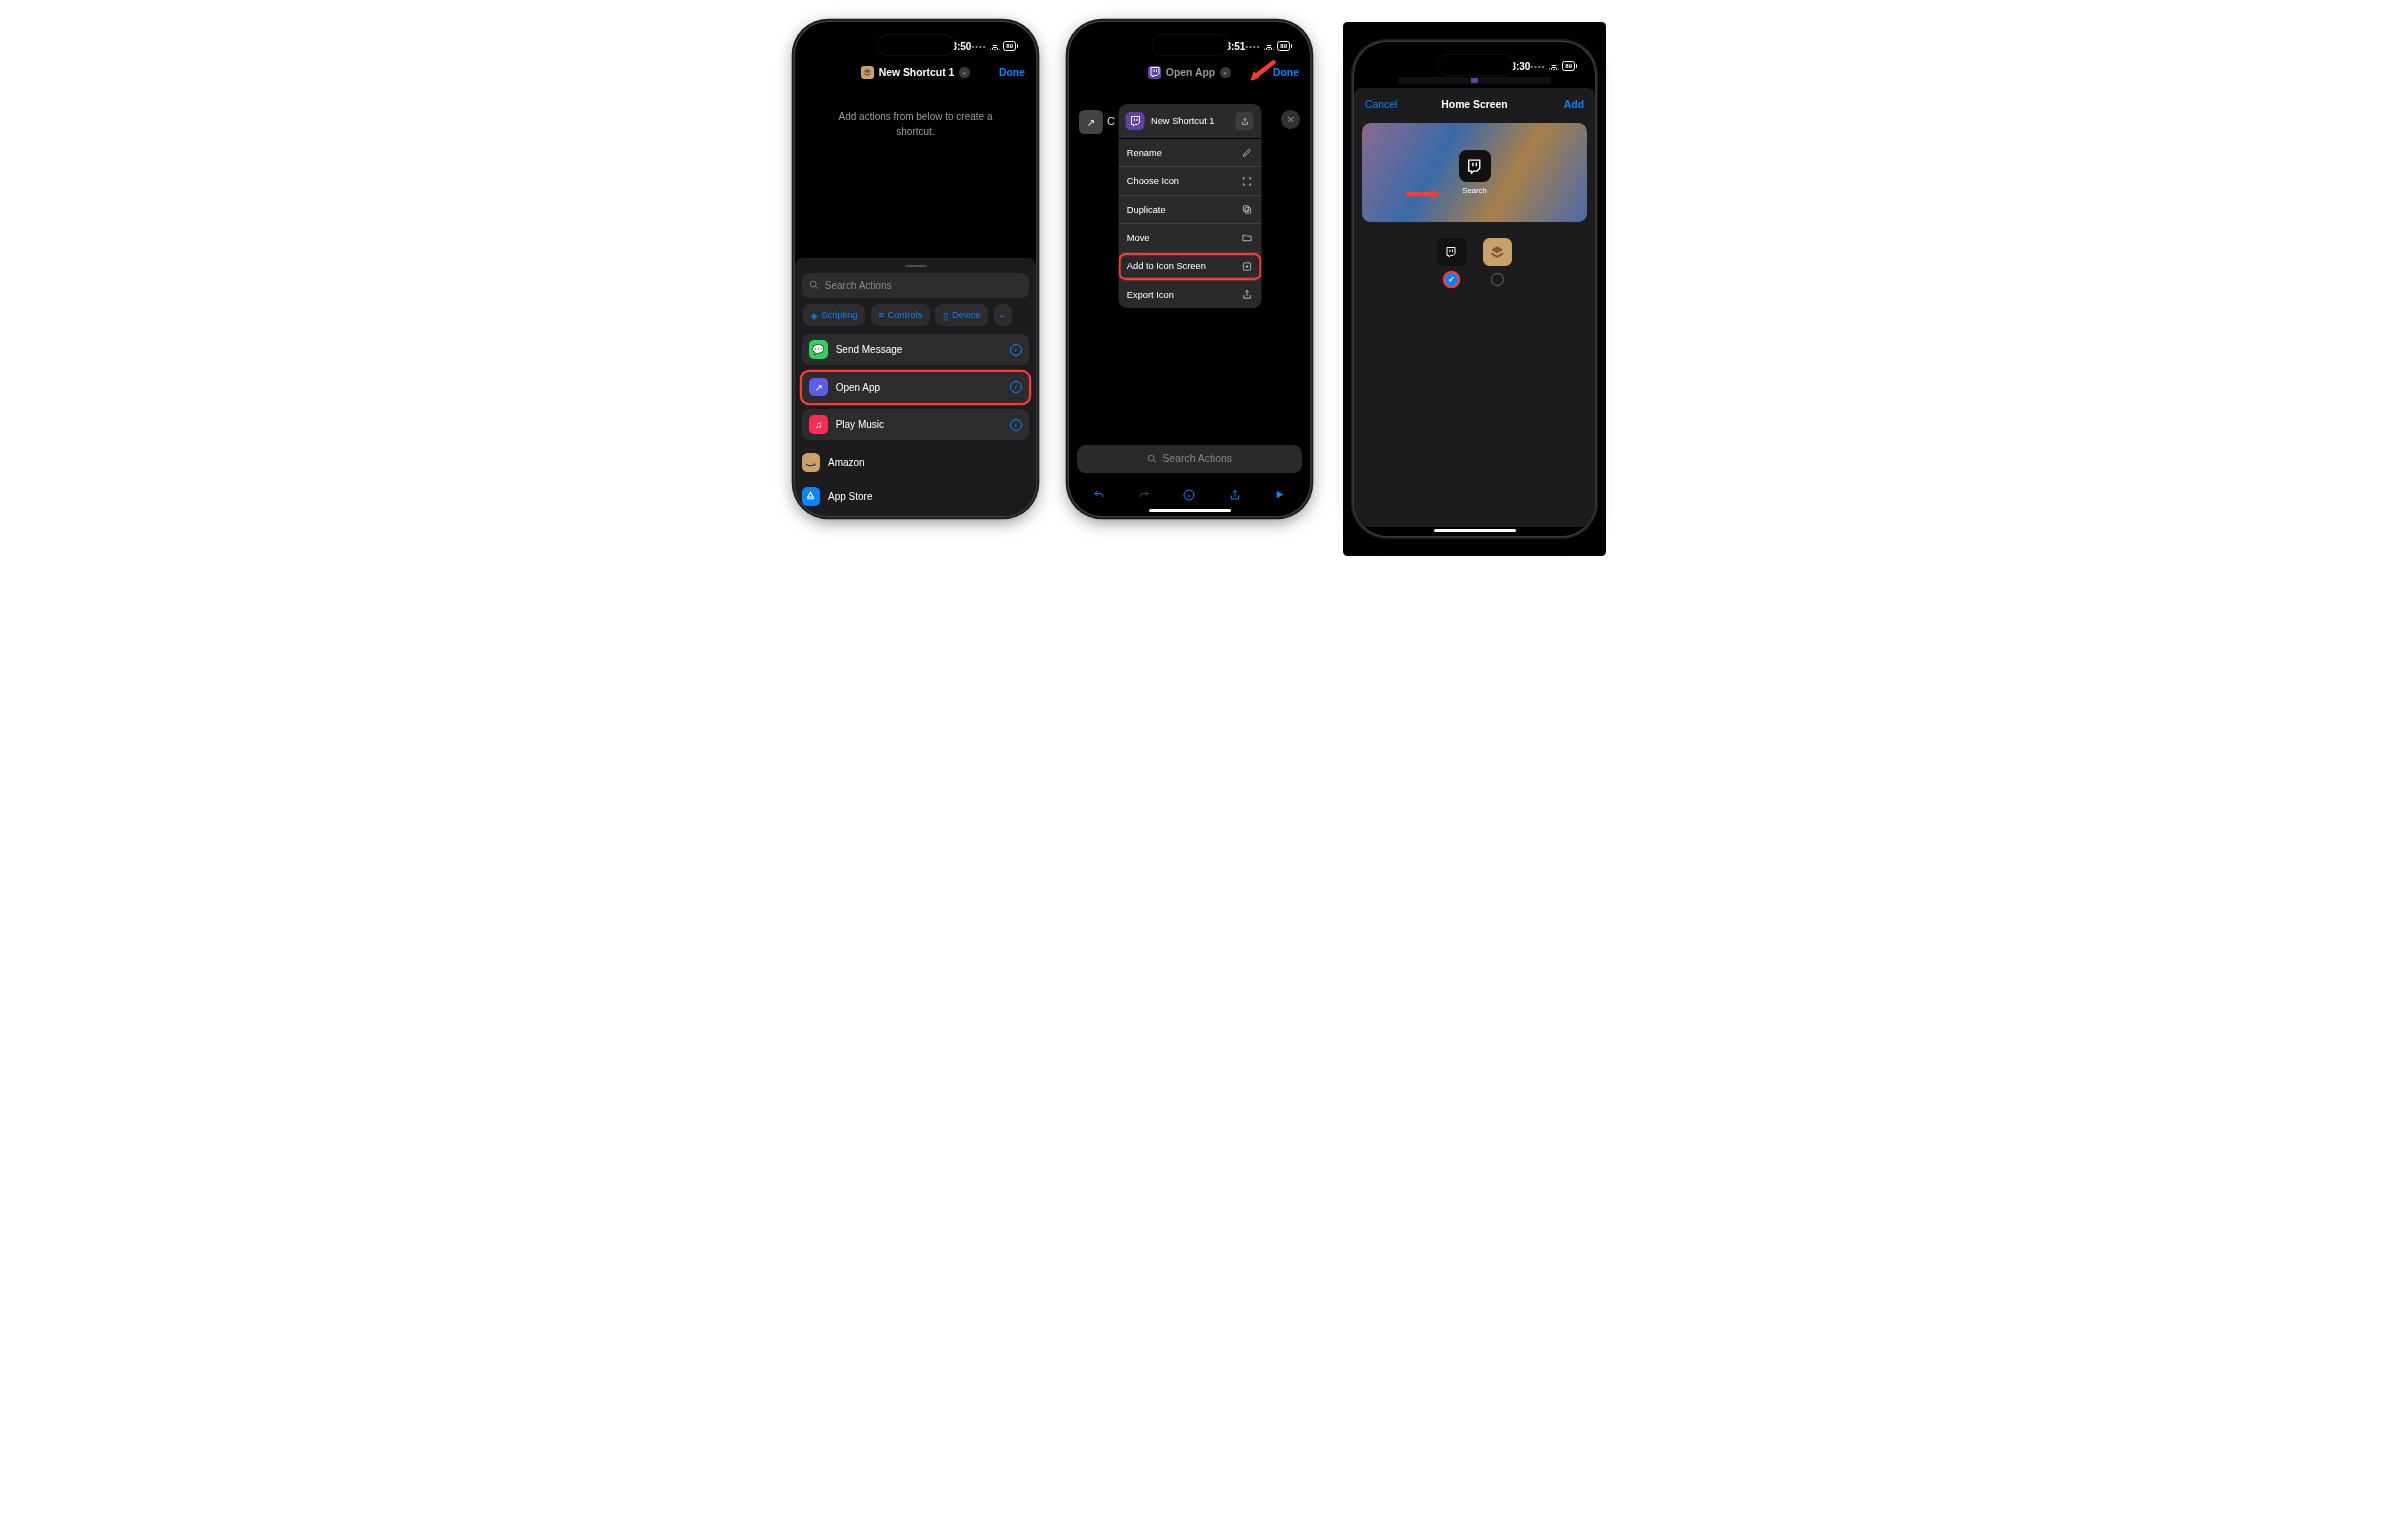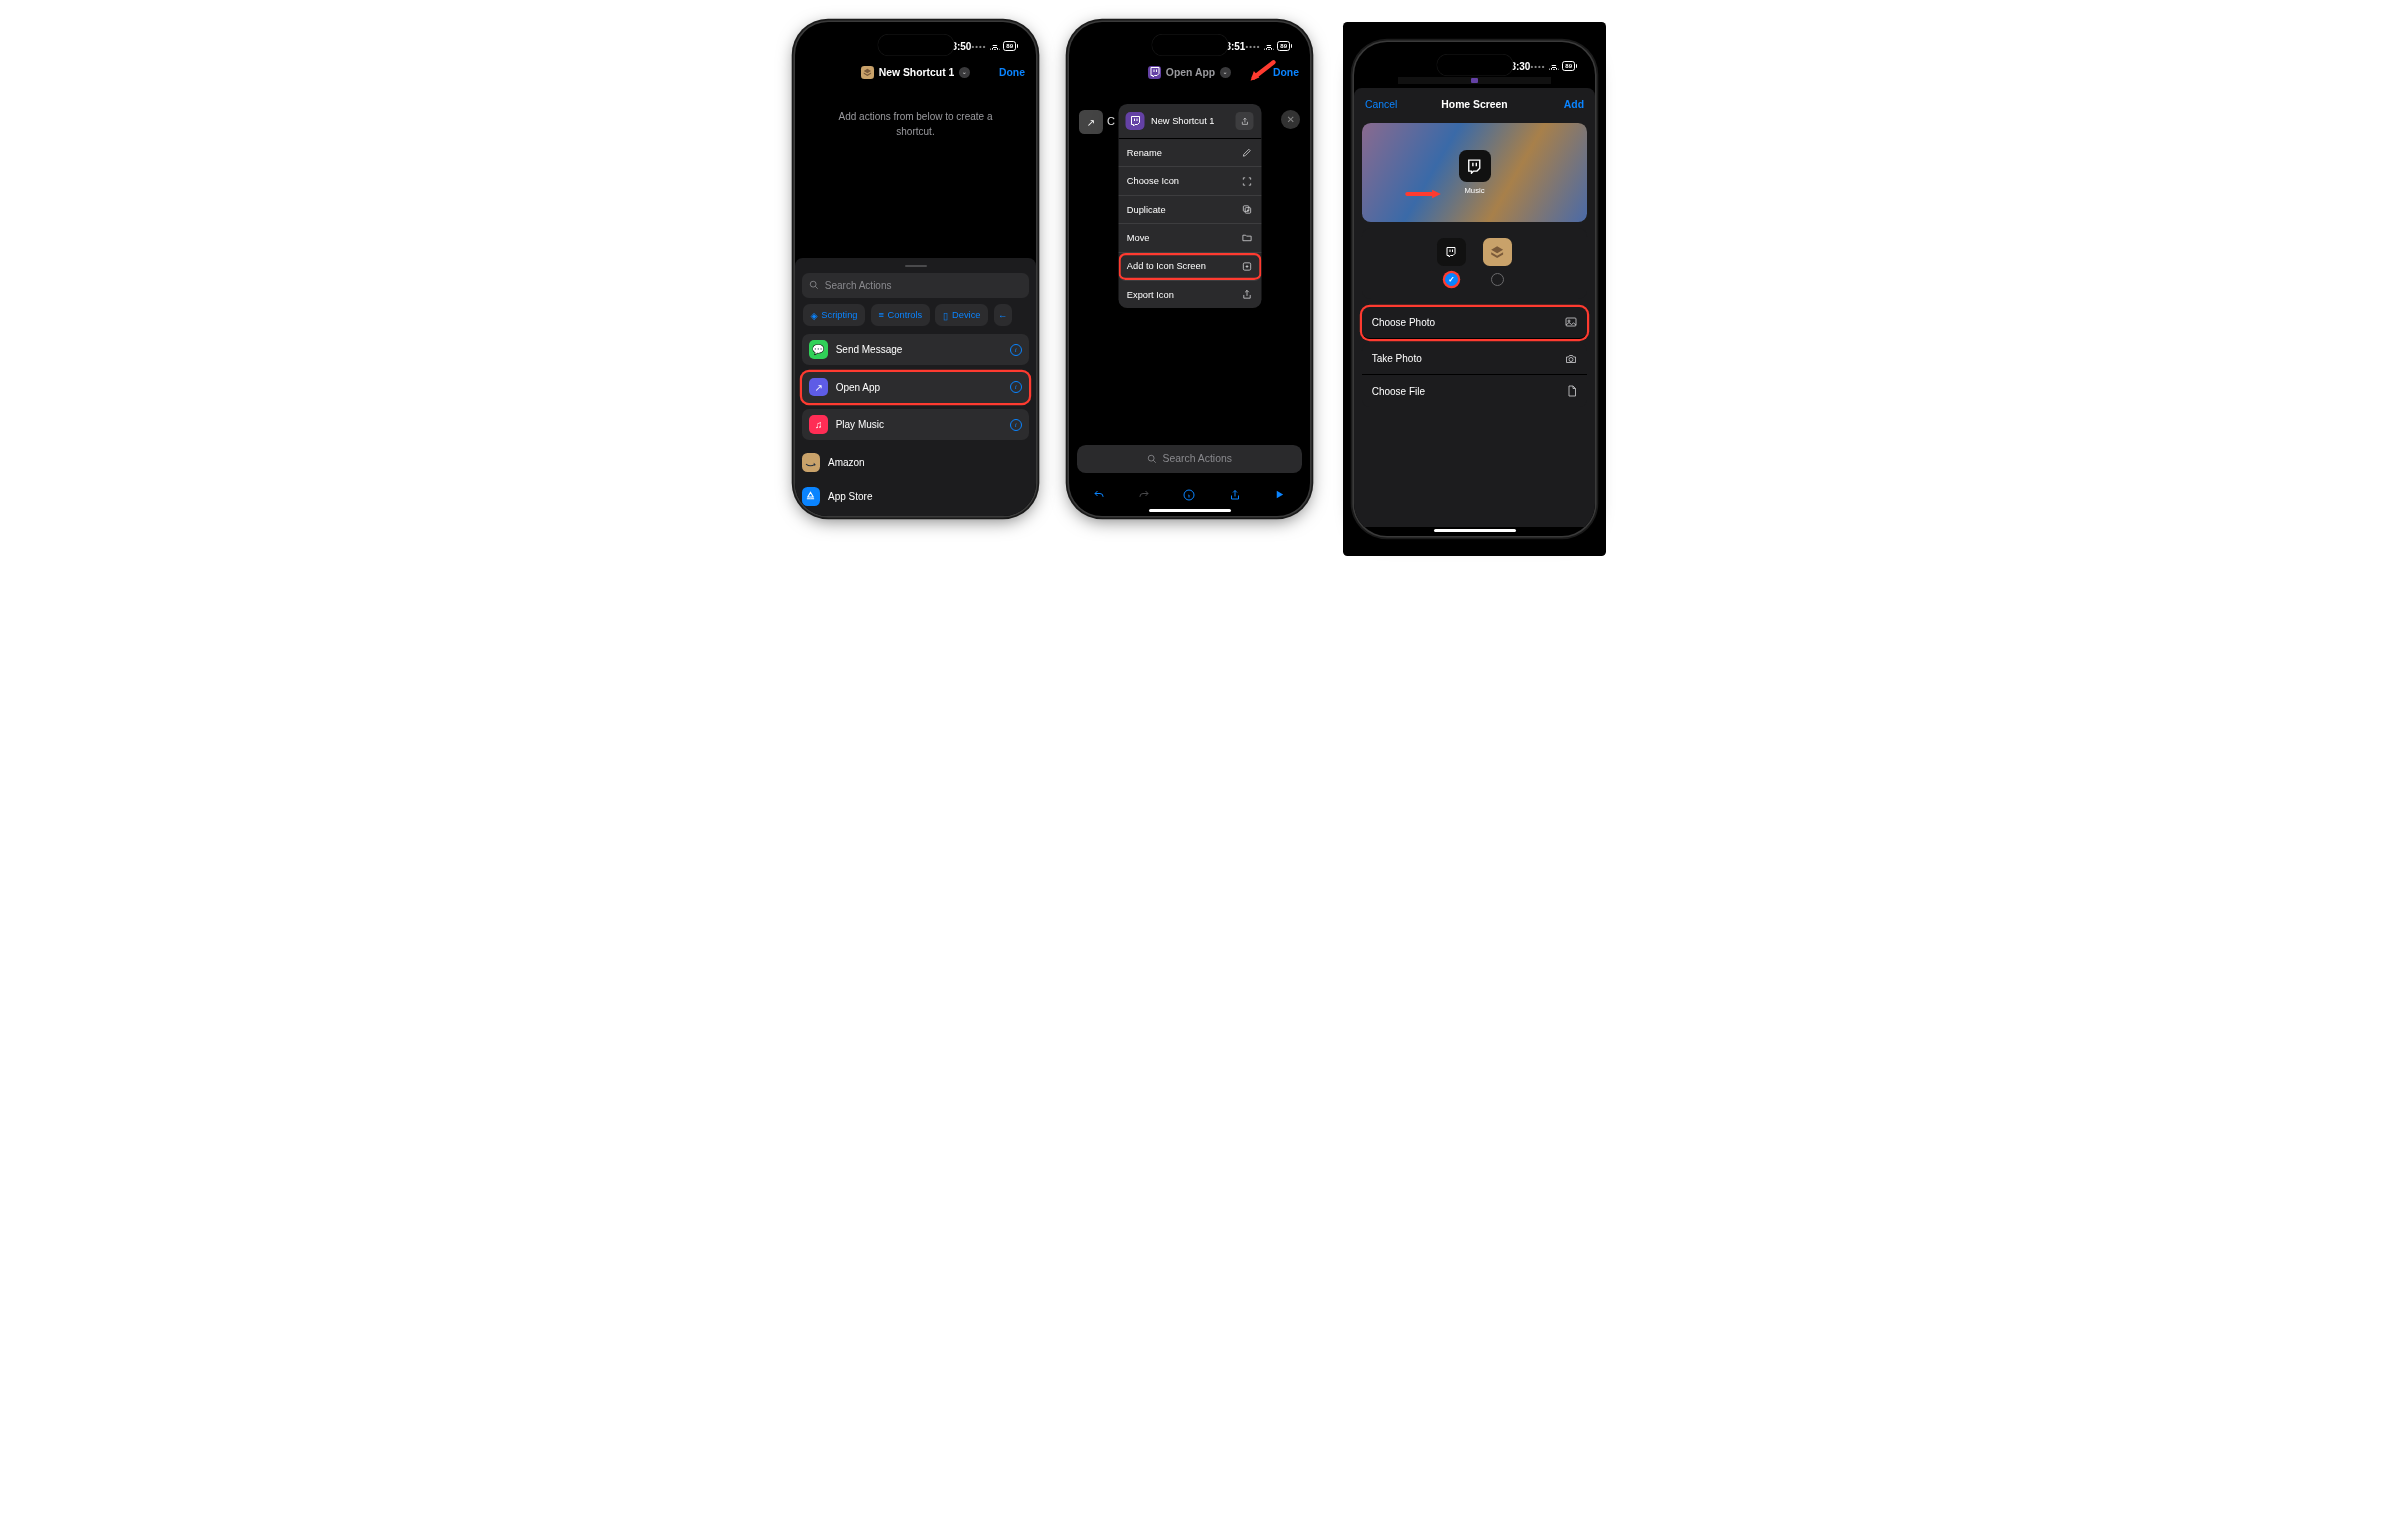--- a/index.html
+++ b/index.html
@@ -391,21 +391,21 @@
     <div class="preview">
       <div class="app">
         <svg class="twitch twitch-big" viewBox="0 0 24 24">
                 <path d="M4 3h16v12l-4 4h-5l-3 3v-3H4z M10 7v5 M15 7v5" stroke="#fff" stroke-width="2" fill="none"></path>
               </svg>
       </div>
       <svg style="position:absolute;left:43px;top:65px" width="38" height="12" viewBox="0 0 70 22">
         <line x1="4" y1="11" x2="52" y2="11" stroke="#ff3b30" stroke-width="7" stroke-linecap="round"></line>
         <path d="M66 11 L50 3 L50 19 Z" fill="#ff3b30"></path>
       </svg>
-      <span class="label">Music</span>
+      <span class="label">Search</span>
     </div>
   </div>
 
   <div class="card" style="padding-bottom:3.3px">
     <div class="icon-choice">
       <div class="choice-col">
         <div class="choice-box" style="background:#111">
           <svg class="twitch" viewBox="0 0 24 24" width="15.4" height="15.4">
                   <path d="M4 3h16v12l-4 4h-5l-3 3v-3H4z M10 7v5 M15 7v5" stroke="#fff" stroke-width="2" fill="none"></path>
                 </svg>
@@ -416,40 +416,17 @@
         <div class="choice-box" style="background:#c9a26a">
           <svg viewBox="0 0 24 24" width="14.3" height="14.3">
                   <path fill="#7a5a3a" d="M12 2l10 6-10 6L2 8z M2 12l10 6 10-6v4l-10 6-10-6z"></path>
                 </svg>
         </div>
         <div class="radio"></div>
       </div>
     </div>
   </div>
 
-  <div class="list">
-    <div class="list-row hl">
-      <span>Choose Photo</span>
-      <svg class="ric" width="12" height="10" viewBox="0 0 24 20">
-              <rect x="2" y="2" width="20" height="16" rx="2" stroke="#c0c0c2" stroke-width="1.8" fill="none"></rect>
-              <circle cx="8" cy="8" r="2" stroke="#c0c0c2" stroke-width="1.8" fill="none"></circle>
-              <path d="M2 16l6-5 5 4 4-3 5 4" stroke="#c0c0c2" stroke-width="1.8" fill="none"></path>
-            </svg>
-    </div>
-    <div class="list-row" style="margin-top:4.4px;border-radius:7.7px 7.7px 0 0">
-      <span>Take Photo</span>
-      <svg class="ric" width="12" height="10" viewBox="0 0 24 20">
-              <path d="M3 6h4l2-3h6l2 3h4v11H3z" stroke="#c0c0c2" stroke-width="1.8" fill="none"></path>
-              <circle cx="12" cy="11" r="4" stroke="#c0c0c2" stroke-width="1.8" fill="none"></circle>
-            </svg>
-    </div>
-    <div class="list-row">
-      <span>Choose File</span>
-      <svg class="ric" width="10" height="12" viewBox="0 0 20 24">
-              <path d="M4 2h8l5 5v15H4z M12 2v5h5" stroke="#c0c0c2" stroke-width="1.8" fill="none"></path>
-            </svg>
-    </div>
-  </div>
   </div>
   <div class="home-ind"></div>
 </div>
 </div>
 
 
 </body></html>

